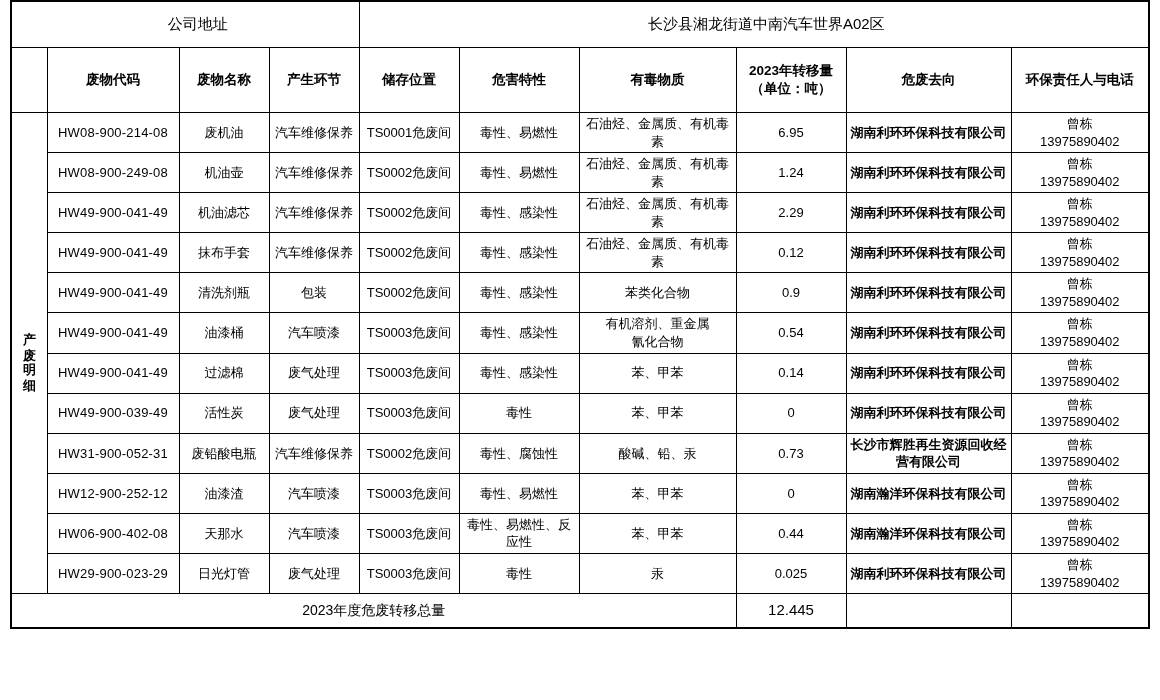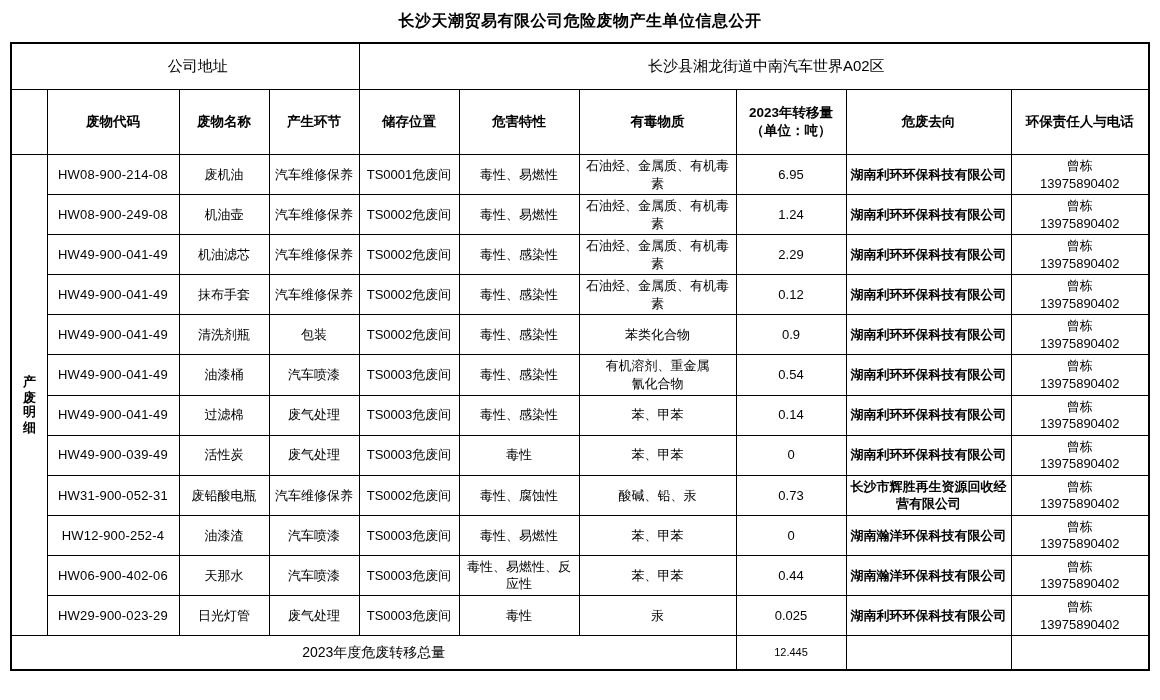--- a/index.html
+++ b/index.html
@@ -54,27 +54,26 @@
     font-size: 16px;
     letter-spacing: 16px;
     padding: 0;
   }
   td.c-waste-code { font-size: 13.5px; letter-spacing: 0.2px; }
   td.c-transfer-amount { font-size: 15px; }
   td.c-destination { font-size: 12.5px; font-weight: bold; }
   td.c-contact { font-size: 13px; line-height: 1.5; margin-left: 32px; }
   tr.total-row { height: 34px; }
   tr.total-row td.total-label { font-size: 14px; }
-  tr.total-row td.total-value { font-size: 11px; }
+  tr.total-row td.total-value { font-size: 15px; }
 </style>
 </head>
 <body>
 
 <div class="page">
-  <div class="doc-title">长沙天潮贸易有限公司危险废物产生单位信息公开</div>
 
   <table class="waste-table">
     <colgroup>
       <col style="width:36px">
       <col style="width:132px">
       <col style="width:90px">
       <col style="width:90px">
       <col style="width:100px">
       <col style="width:120px">
       <col style="width:157px">
@@ -205,33 +204,33 @@
           <td class="c-production-stage">汽车维修保养</td>
           <td class="c-storage-location">TS0002危废间</td>
           <td class="c-hazard-traits">毒性、腐蚀性</td>
           <td class="c-toxic-substances">酸碱、铅、汞</td>
           <td class="c-transfer-amount">0.73</td>
           <td class="c-destination">长沙市辉胜再生资源回收经营有限公司</td>
           <td class="c-contact">曾栋
 13975890402</td>
         </tr>
         <tr class="data-row">
-          <td class="c-waste-code">HW12-900-252-4</td>
+          <td class="c-waste-code">HW12-900-252-12</td>
           <td class="c-waste-name">油漆渣</td>
           <td class="c-production-stage">汽车喷漆</td>
           <td class="c-storage-location">TS0003危废间</td>
           <td class="c-hazard-traits">毒性、易燃性</td>
           <td class="c-toxic-substances">苯、甲苯</td>
           <td class="c-transfer-amount">0</td>
           <td class="c-destination">湖南瀚洋环保科技有限公司</td>
           <td class="c-contact">曾栋
 13975890402</td>
         </tr>
         <tr class="data-row">
-          <td class="c-waste-code">HW06-900-402-06</td>
+          <td class="c-waste-code">HW06-900-402-08</td>
           <td class="c-waste-name">天那水</td>
           <td class="c-production-stage">汽车喷漆</td>
           <td class="c-storage-location">TS0003危废间</td>
           <td class="c-hazard-traits">毒性、易燃性、反应性</td>
           <td class="c-toxic-substances">苯、甲苯</td>
           <td class="c-transfer-amount">0.44</td>
           <td class="c-destination">湖南瀚洋环保科技有限公司</td>
           <td class="c-contact">曾栋
 13975890402</td>
         </tr>

